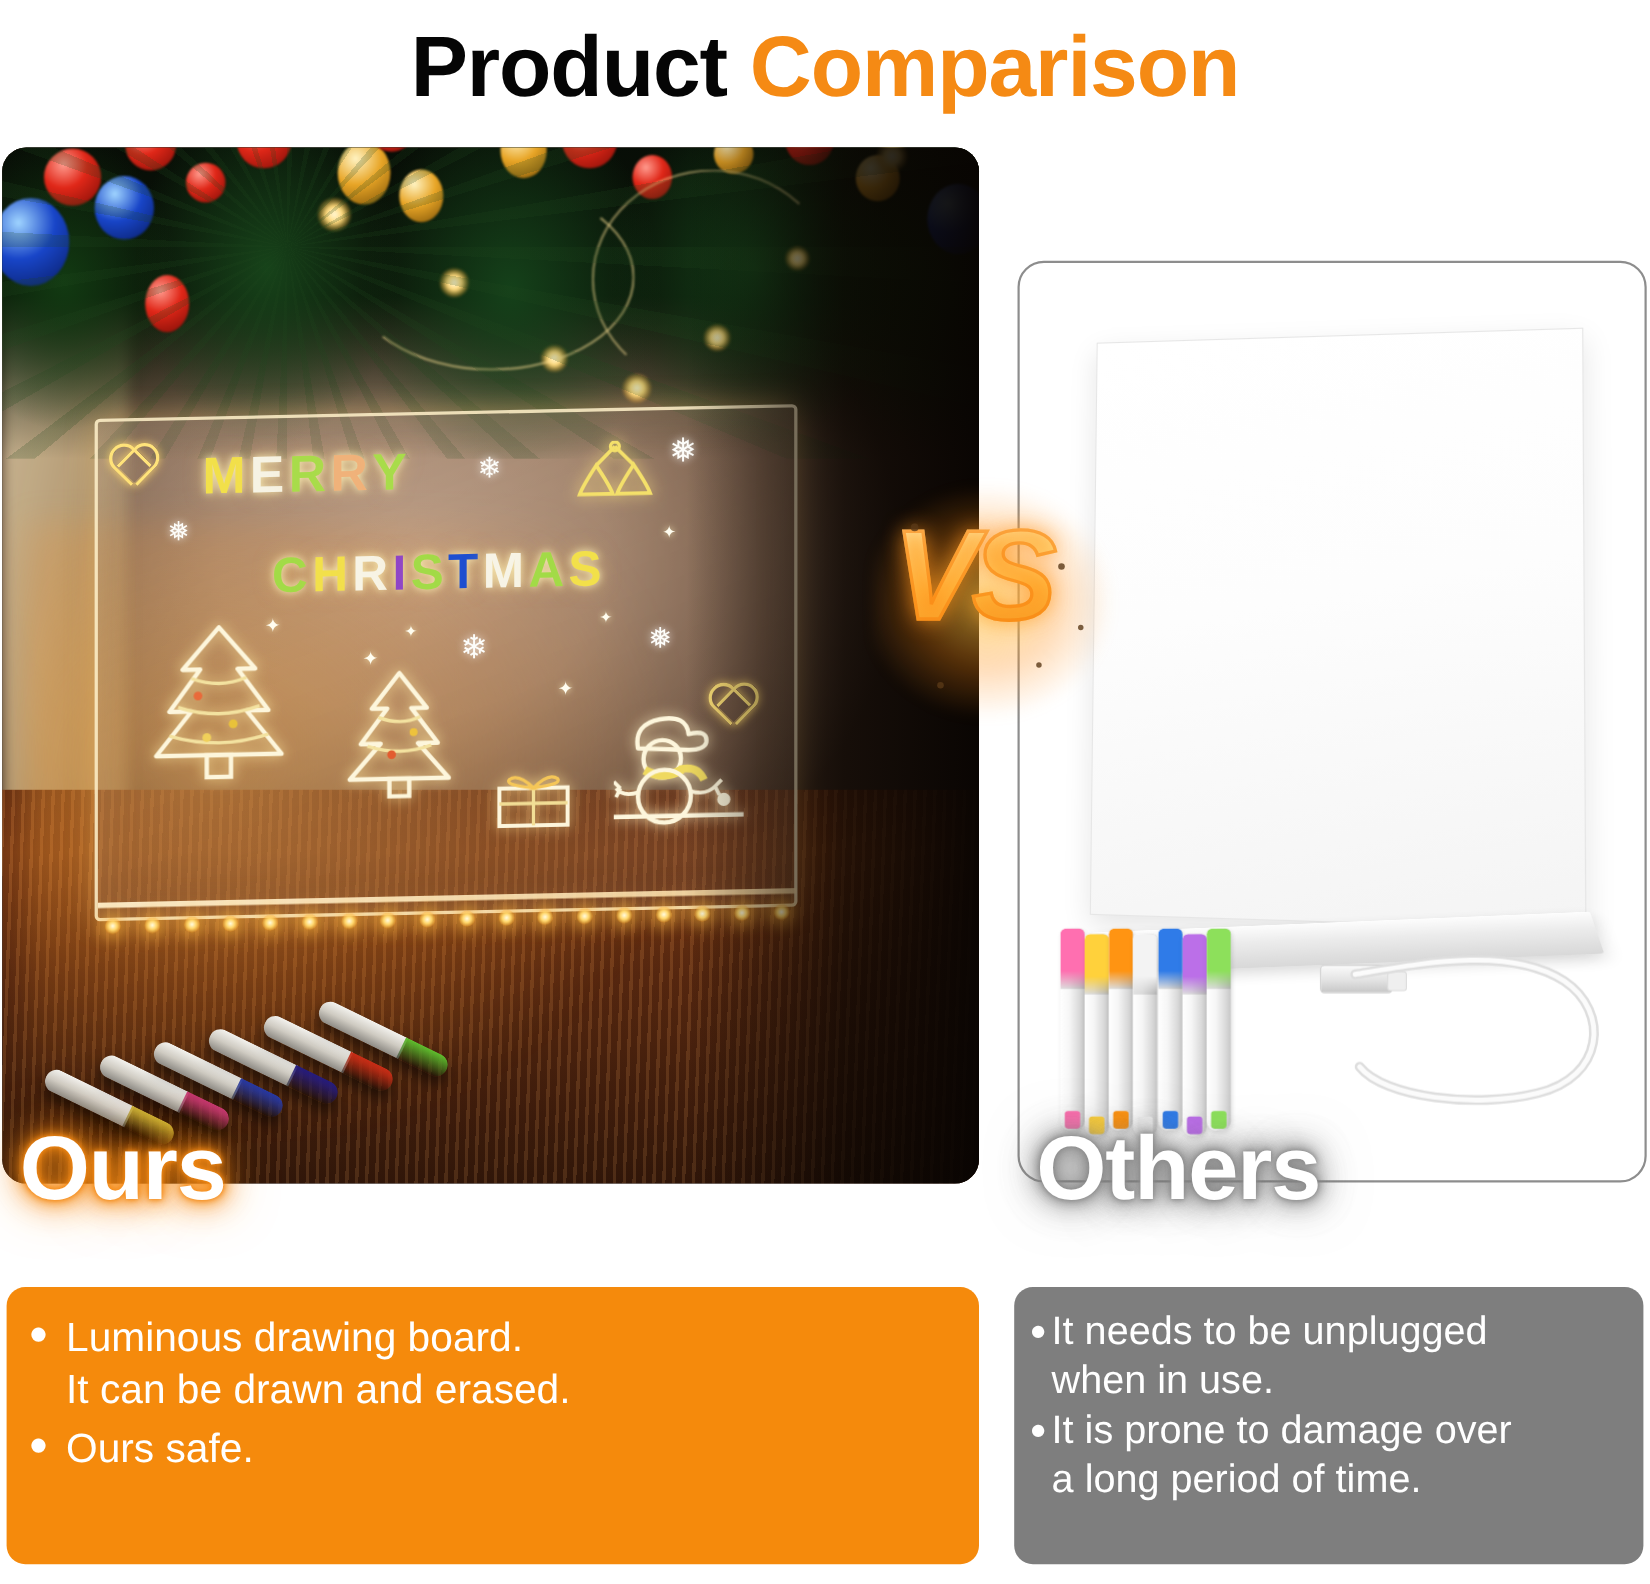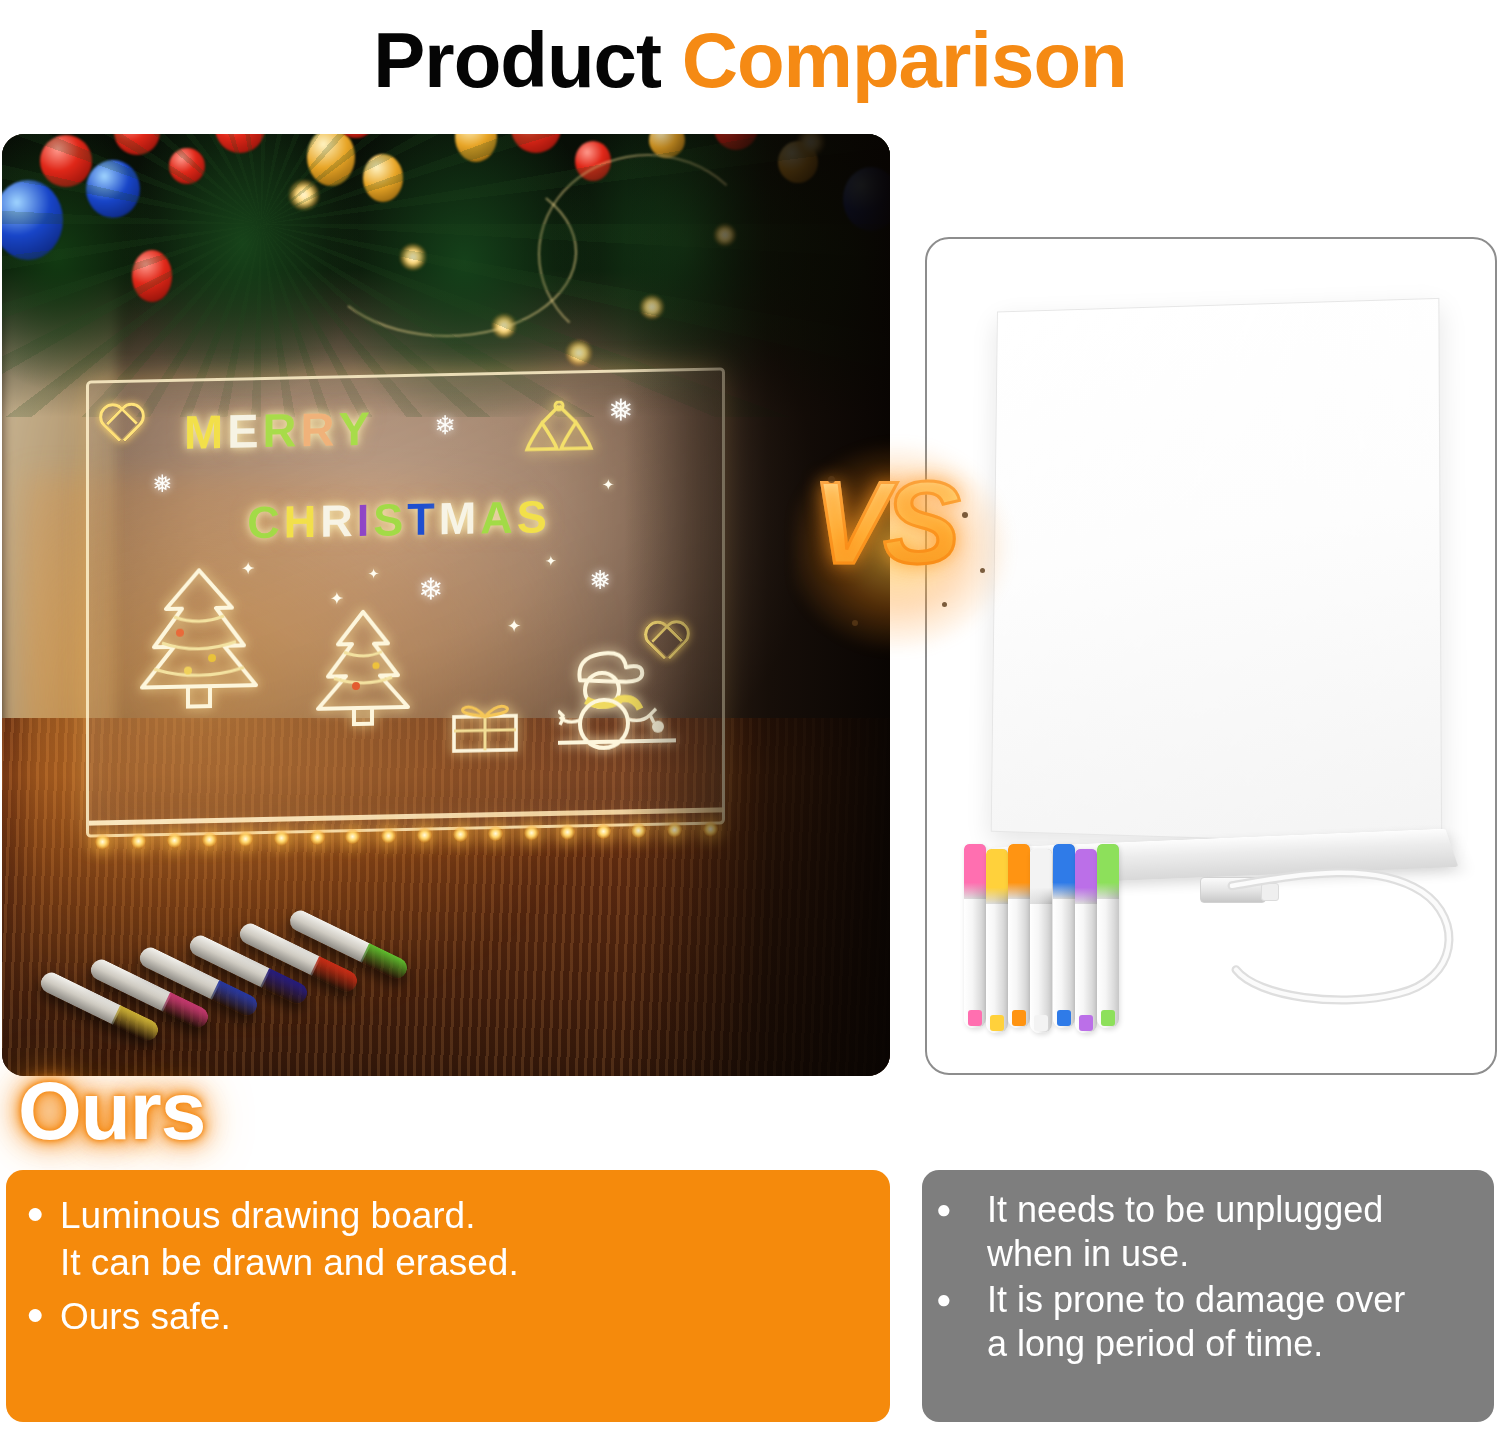--- a/index.html
+++ b/index.html
@@ -209,21 +209,20 @@
   .pen2 .tip{ position:absolute; left:0; top:0; width:100%; height:30%;
     border-radius:5px 5px 0 0; }
   .pen2 .nib{ position:absolute; left:4px; bottom:2px; width:14px; height:16px;
     border-radius:3px; }
 
   
   .label{
     position:absolute; font-size:82px; font-weight:bold;
     font-family:"Liberation Sans", sans-serif; color:#ffffff; letter-spacing:-1px;
     line-height:1;
-    margin-top:48px;
   }
   .label-ours{
     left:18px; top:1022px;
     text-shadow:
       0 0 4px #F58A14, 0 0 9px #F58A14, 0 0 17px #F58A14,
       0 0 30px rgba(245,138,20,.95), 0 0 48px rgba(245,138,20,.7);
   }
   .label-others{
     left:942px; top:1022px;
     text-shadow:
@@ -251,21 +250,21 @@
   .bullets .txt{ color:#ffffff; }
 
   .box-ours .bullets{ padding:22px 0 0 20px; }
   .box-ours .bullets li{ margin-bottom:6px; }
   .box-ours .dot{ font-size:30px; width:34px; padding-top:6px; }
   .box-ours .txt{ font-size:37px; line-height:1.28; }
 
   .box-others .bullets{ padding:18px 0 0 14px; }
   .box-others .bullets li{ margin-bottom:2px; }
   .box-others .dot{ font-size:26px; width:20px; padding-top:8px; }
-  .box-others .txt{ font-size:36px; line-height:1.22;margin-left:31px; }
+  .box-others .txt{ font-size:36px; line-height:1.22; }
 </style>
 </head>
 <body>
 
 <div id="page">
 
   <div class="title-bar">
     <div class="title-text">
       <span class="t-black">Product </span><span class="t-orange">Comparison</span>
     </div>
@@ -495,20 +494,21 @@
           <div class="nib" style="background:#BB6FE8"></div>
         </div>
         <div class="pen2" style="left: 29.9%; top: 72.5%;">
           <div class="tip" style="background:linear-gradient(180deg,#8DE05B 0%, #8DE05B 70%, rgba(0,0,0,.12) 100%)"></div>
           <div class="nib" style="background:#8DE05B"></div>
         </div>
       </div>
   </div>
 
   <div class="label label-ours">Ours</div>
+  <div class="label label-others">Others</div>
 
   <div class="box box-ours">
     <ul class="bullets" id="ours-bullets">
         <li>
           <span class="dot">●</span>
           <span class="txt"><span>Luminous drawing board.</span><br><span>It can be drawn and erased.</span></span>
         </li>
         <li>
           <span class="dot">●</span>
           <span class="txt"><span>Ours safe.</span><br></span>

